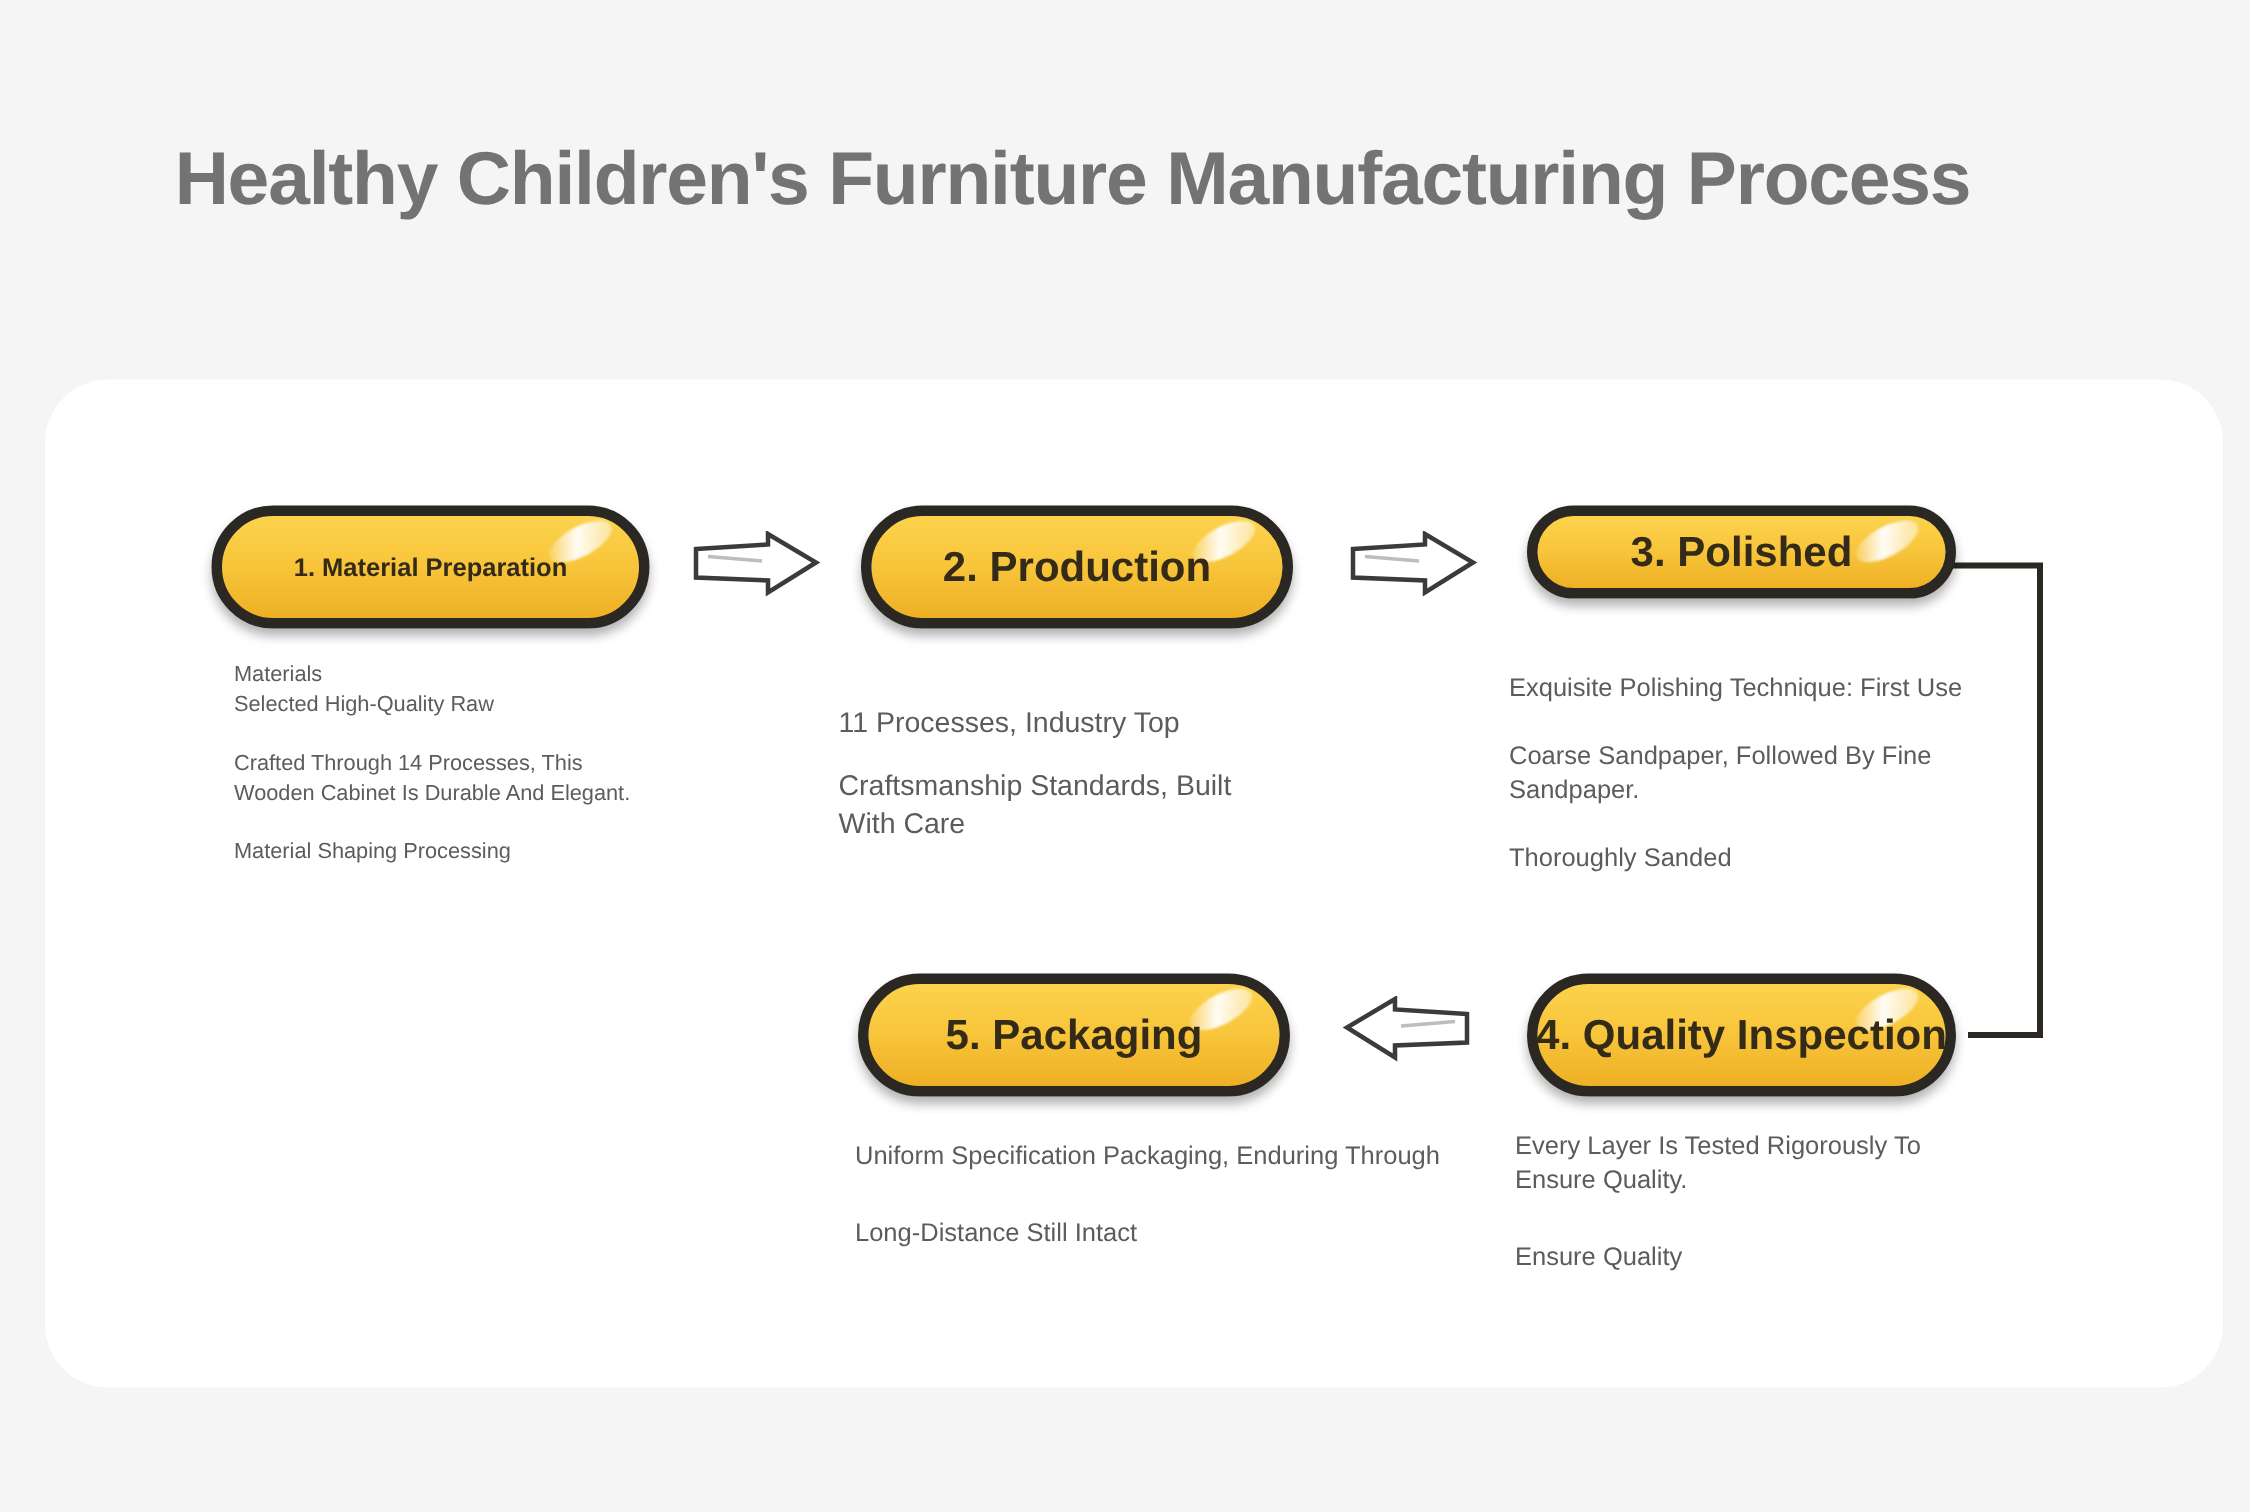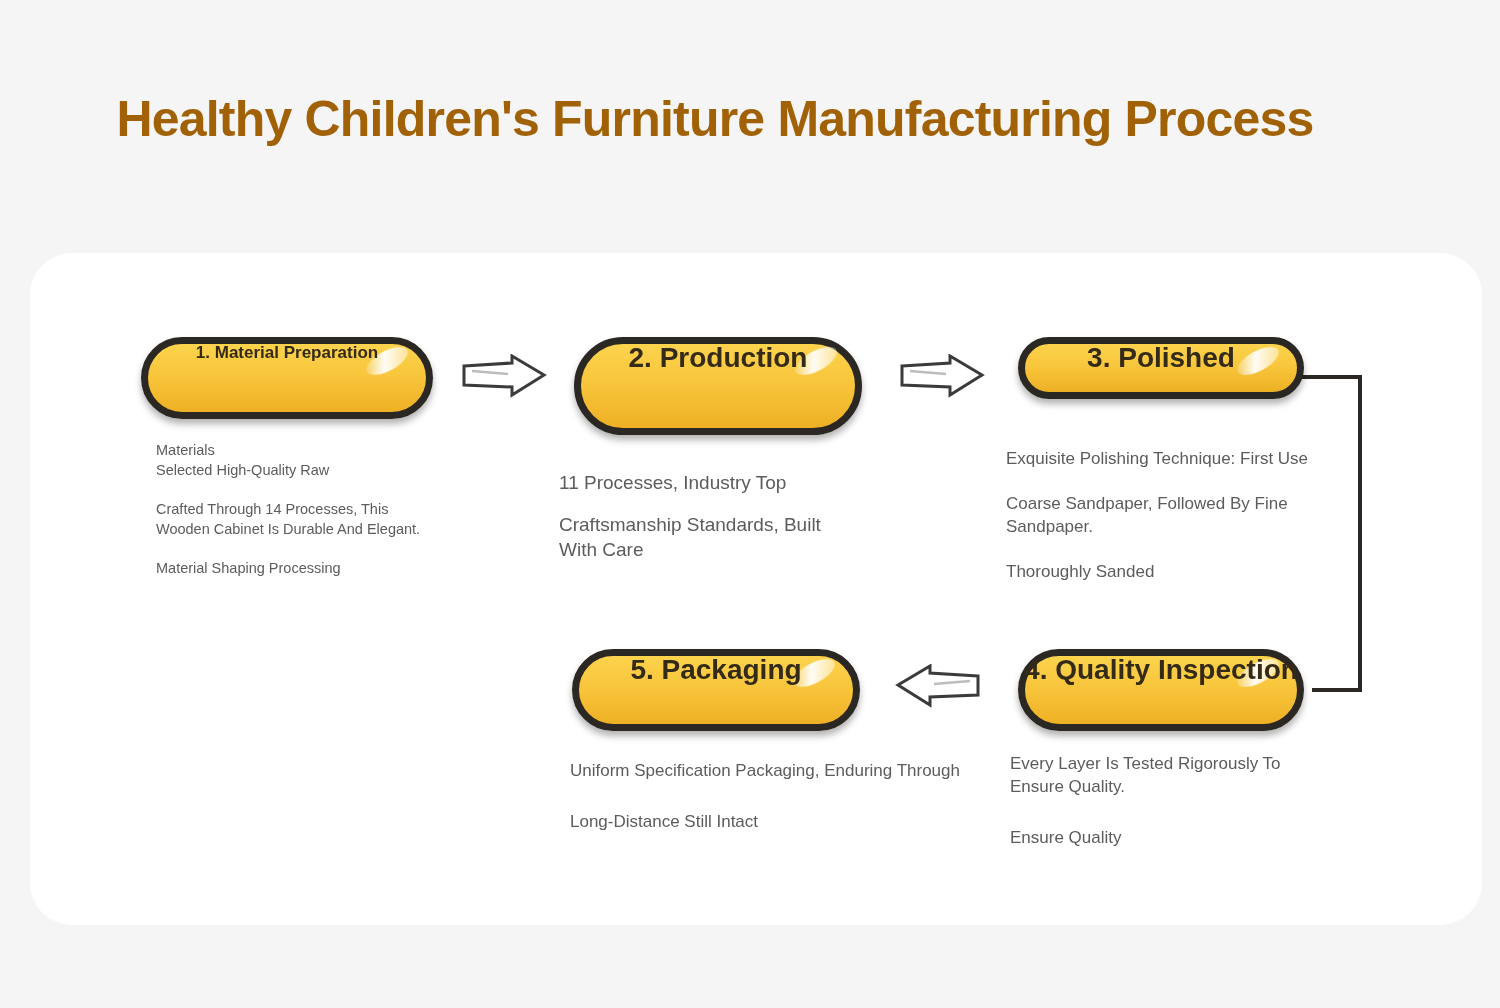--- a/index.html
+++ b/index.html
@@ -18,38 +18,38 @@
 
   
   .title {
     position: absolute;
     left: 0; top: 90px;
     width: 1430px;
     text-align: center;
     font-size: 50px;
     font-weight: 700;
     letter-spacing: -0.8px;
-    color: #a16207;
+    color: #737373;
     white-space: nowrap;
   }
 
   
   .card {
     position: absolute;
     left: 30px; top: 253px;
     width: 1452px; height: 672px;
     background: #ffffff;
     border-radius: 42px;
   }
 
   
   .pill {
     position: absolute;
     display: flex;
-    align-items: flex-start;
+    align-items: center;
     justify-content: center;
     border-radius: 999px;
     background: linear-gradient(180deg, #fcd34d 0%, #f8c63c 45%, #eeb025 100%);
     border: 7px solid #2b2723;
     box-shadow: 0 5px 7px rgba(0,0,0,0.30);
     z-index: 5;
   }
   .pill-label {
     position: relative;
     z-index: 3;
@@ -66,21 +66,21 @@
     background: linear-gradient(120deg, rgba(255,255,255,0.0) 0%, rgba(255,255,255,0.95) 45%, rgba(255,255,255,0.35) 100%);
     transform: rotate(-28deg);
     filter: blur(0.6px);
     z-index: 2;
     pointer-events: none;
   }
 
   
   #pill-1 { left: 141px; top: 337px; width: 292px; height: 82px; }
   #pill-1 .pill-label { font-size: 17px; }
-  #pill-2 { left: 574px; top: 337px; width: 288px; height: 98px; }
+  #pill-2 { left: 574px; top: 337px; width: 288px; height: 82px; }
   #pill-2 .pill-label { font-size: 28px; }
   #pill-3 { left: 1018px; top: 337px; width: 286px; height: 62px; }
   #pill-3 .pill-label { font-size: 28px; }
   #pill-4 { left: 1018px; top: 649px; width: 286px; height: 82px; }
   #pill-4 .pill-label { font-size: 28px; }
   #pill-5 { left: 572px; top: 649px; width: 288px; height: 82px; }
   #pill-5 .pill-label { font-size: 28px; }
 
   
   .desc {

